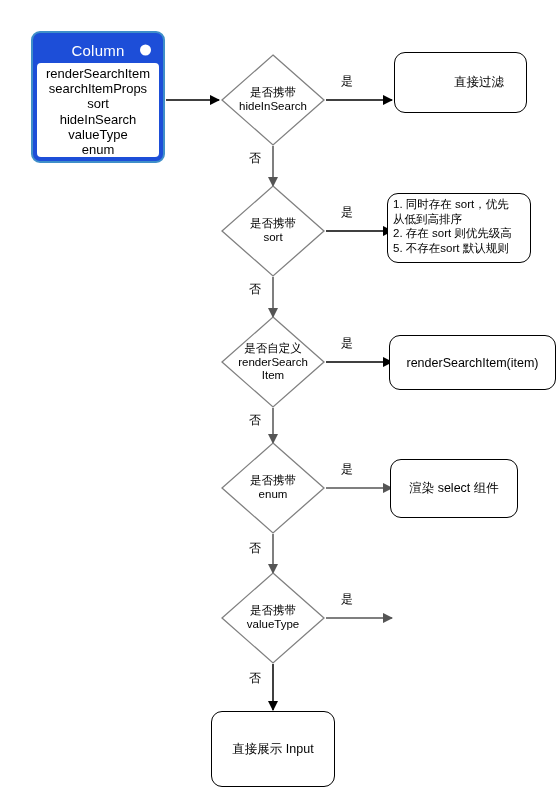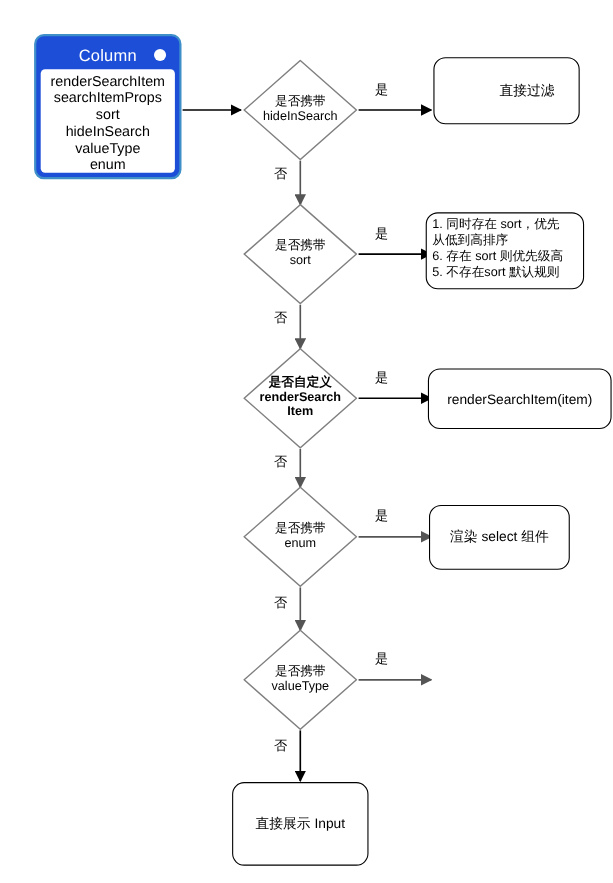--- a/index.html
+++ b/index.html
@@ -215,26 +215,26 @@
       <span>sort</span>
     </div>
   </div>
   <div class="edge-label" style="left:341px; top:204px;">是</div>
   <div class="edge-label" style="left:249px; top:281px;">否</div>
 
   <div class="proc rules" style="left:387px; top:193px; width:144px; height:70px;">
     <div>
       <span>1. 同时存在 sort，优先</span>
       <span>从低到高排序</span>
-      <span>6. 存在 sort 则优先级高</span>
+      <span>2. 存在 sort 则优先级高</span>
       <span>5. 不存在sort 默认规则</span>
     </div>
   </div>
 
-  <div class="diamond" style="left:221px; top:316px;font-weight:bold;">
+  <div class="diamond" style="left:221px; top:316px;">
     <svg class="shape" viewBox="0 0 104 92">
       <polygon points="52,1 103,46 52,91 1,46" fill="#ffffff" stroke="#808080" stroke-width="1.3"></polygon>
     </svg>
     <div class="dlabel">
       <span>是否自定义</span>
       <span>renderSearch</span>
       <span>Item</span>
     </div>
   </div>
   <div class="edge-label" style="left:341px; top:335px;">是</div>

